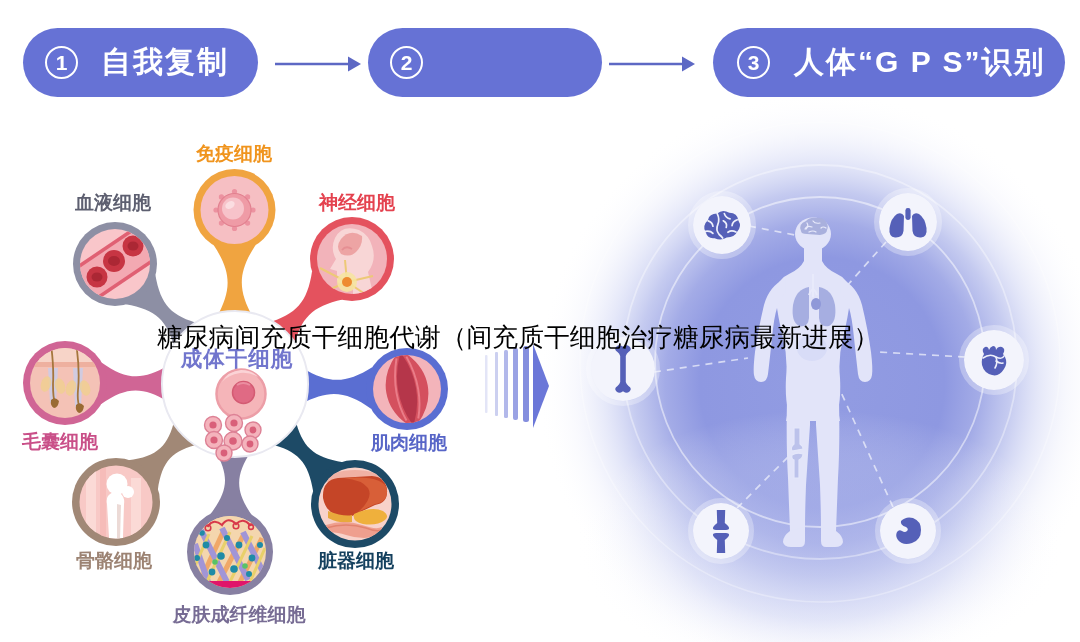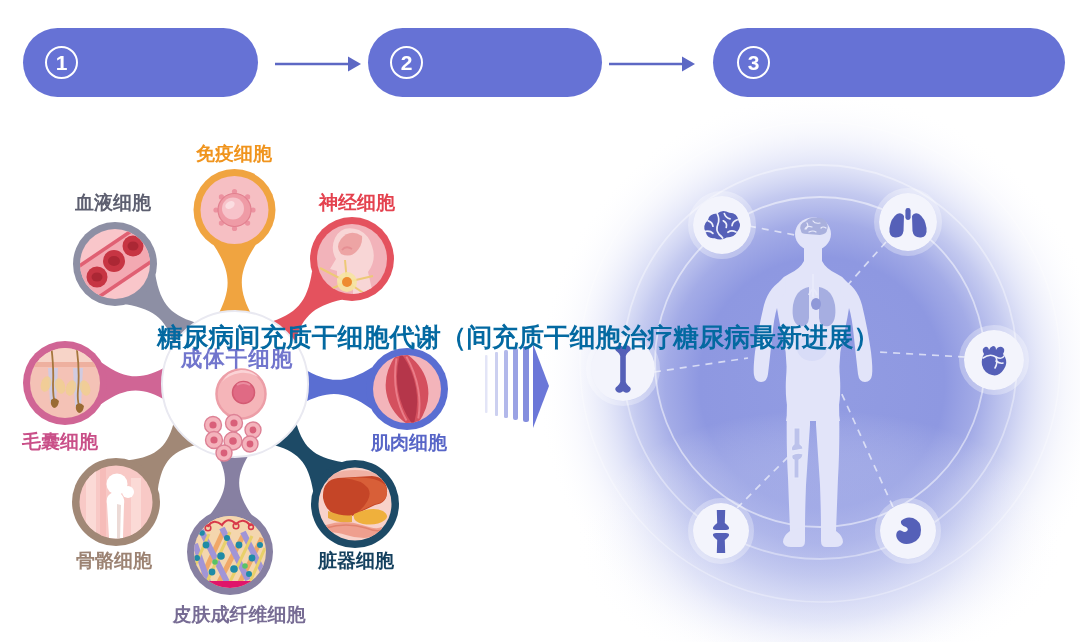--- a/index.html
+++ b/index.html
@@ -4,22 +4,22 @@
 <style>
   html,body{margin:0;padding:0;background:#fff;}
   #stage{position:relative;width:1080px;height:642px;overflow:hidden;background:#fff;
          font-family:"Liberation Sans",sans-serif;}
   .pill{position:absolute;top:28px;height:69px;background:#6672d5;border-radius:35px;
         display:flex;align-items:center;color:#fff;font-weight:bold;box-sizing:border-box;}
   .pill .num{flex:0 0 auto;width:29px;height:29px;border:2.4px solid #fff;border-radius:50%;
         display:flex;align-items:center;justify-content:center;font-size:21px;font-weight:bold;}
   .pill .txt{font-size:30px;letter-spacing:2px;white-space:nowrap;}
   .arrow{position:absolute;top:40px;}
-  #title{position:absolute;left:157px;top:320px;z-index:30;color:#0369a1;font-size:25.8px;
-         font-weight:bold;white-space:nowrap;letter-spacing:0px;}
+  #title{position:absolute;left:157px;top:320px;z-index:30;color:#000000;font-size:25.8px;
+         font-weight:normal;white-space:nowrap;letter-spacing:0px;}
 </style>
 </head>
 <body>
 <div id="stage">
 
 <svg id="art" width="1080" height="642" viewBox="0 0 1080 642" style="position:absolute;left:0;top:0;">
   <defs>
     <radialGradient id="glow" cx="0.5" cy="0.5" r="0.5">
       <stop offset="0%" stop-color="#929ce2"></stop>
       <stop offset="43%" stop-color="#8e98e1"></stop>
@@ -381,26 +381,28 @@
       <text x="409" y="449" fill="#5765c7">肌肉细胞</text>
       <text x="114" y="567" fill="#9c8373">骨骼细胞</text>
       <text x="356" y="567" fill="#14405e">脏器细胞</text>
       <text x="239" y="621" fill="#776c94">皮肤成纤维细胞</text>
     </g>
   </g>
 </svg>
 
 <div class="pill" style="left:23px;width:235px;padding-left:22px;">
   <span class="num">1</span>
+      <span class="txt" style="margin-left:23px;">自我复制</span>
 </div>
 <div class="pill" style="left:368px;width:234px;padding-left:22px;">
   <span class="num">2</span>
 </div>
 <div class="pill" style="left:713px;width:352px;padding-left:24px;">
   <span class="num">3</span>
+      <span class="txt" style="margin-left:24px;">人体“G P S”识别</span>
 </div>
 
 <svg class="arrow" style="left:272px;" width="92" height="40" viewBox="0 0 92 40">
   <line x1="3" y1="24" x2="77" y2="24" stroke="#5d68c4" stroke-width="2.6"></line>
   <path d="M76 16.5 L89 24 L76 31.5 Z" fill="#5d68c4"></path>
 </svg>
 <svg class="arrow" style="left:606px;" width="92" height="40" viewBox="0 0 92 40">
   <line x1="3" y1="24" x2="77" y2="24" stroke="#5d68c4" stroke-width="2.6"></line>
   <path d="M76 16.5 L89 24 L76 31.5 Z" fill="#5d68c4"></path>
 </svg>

